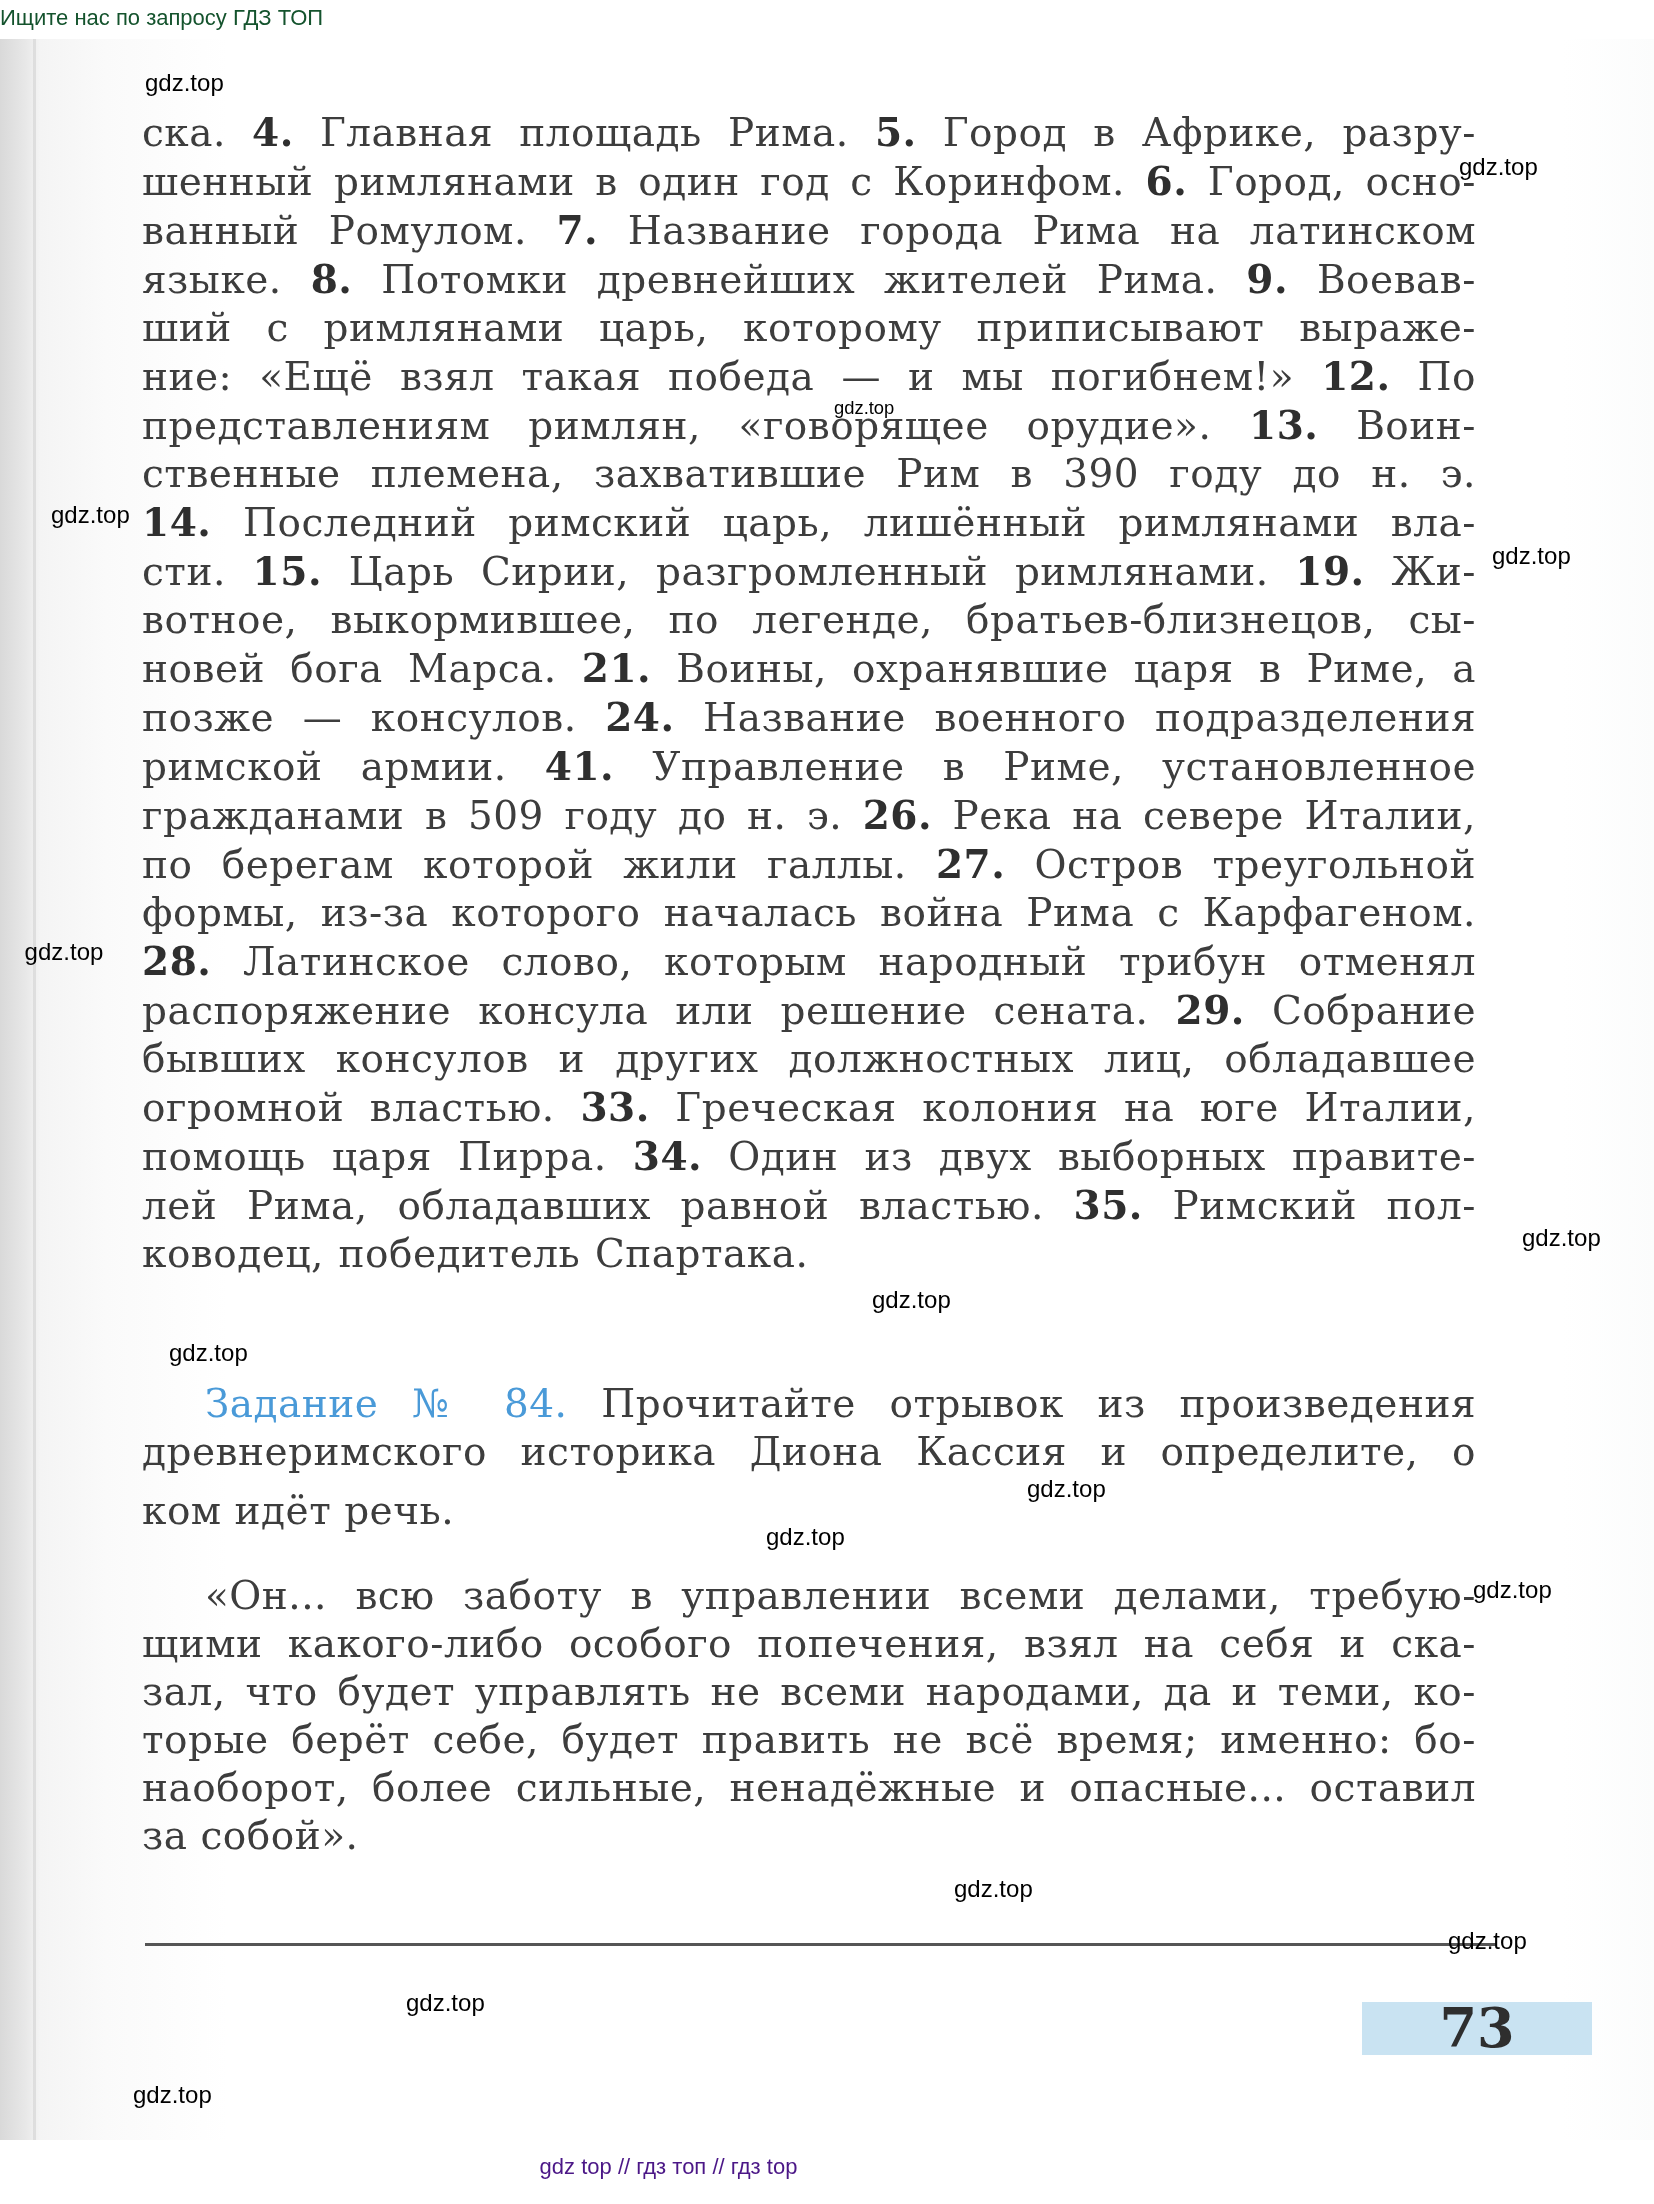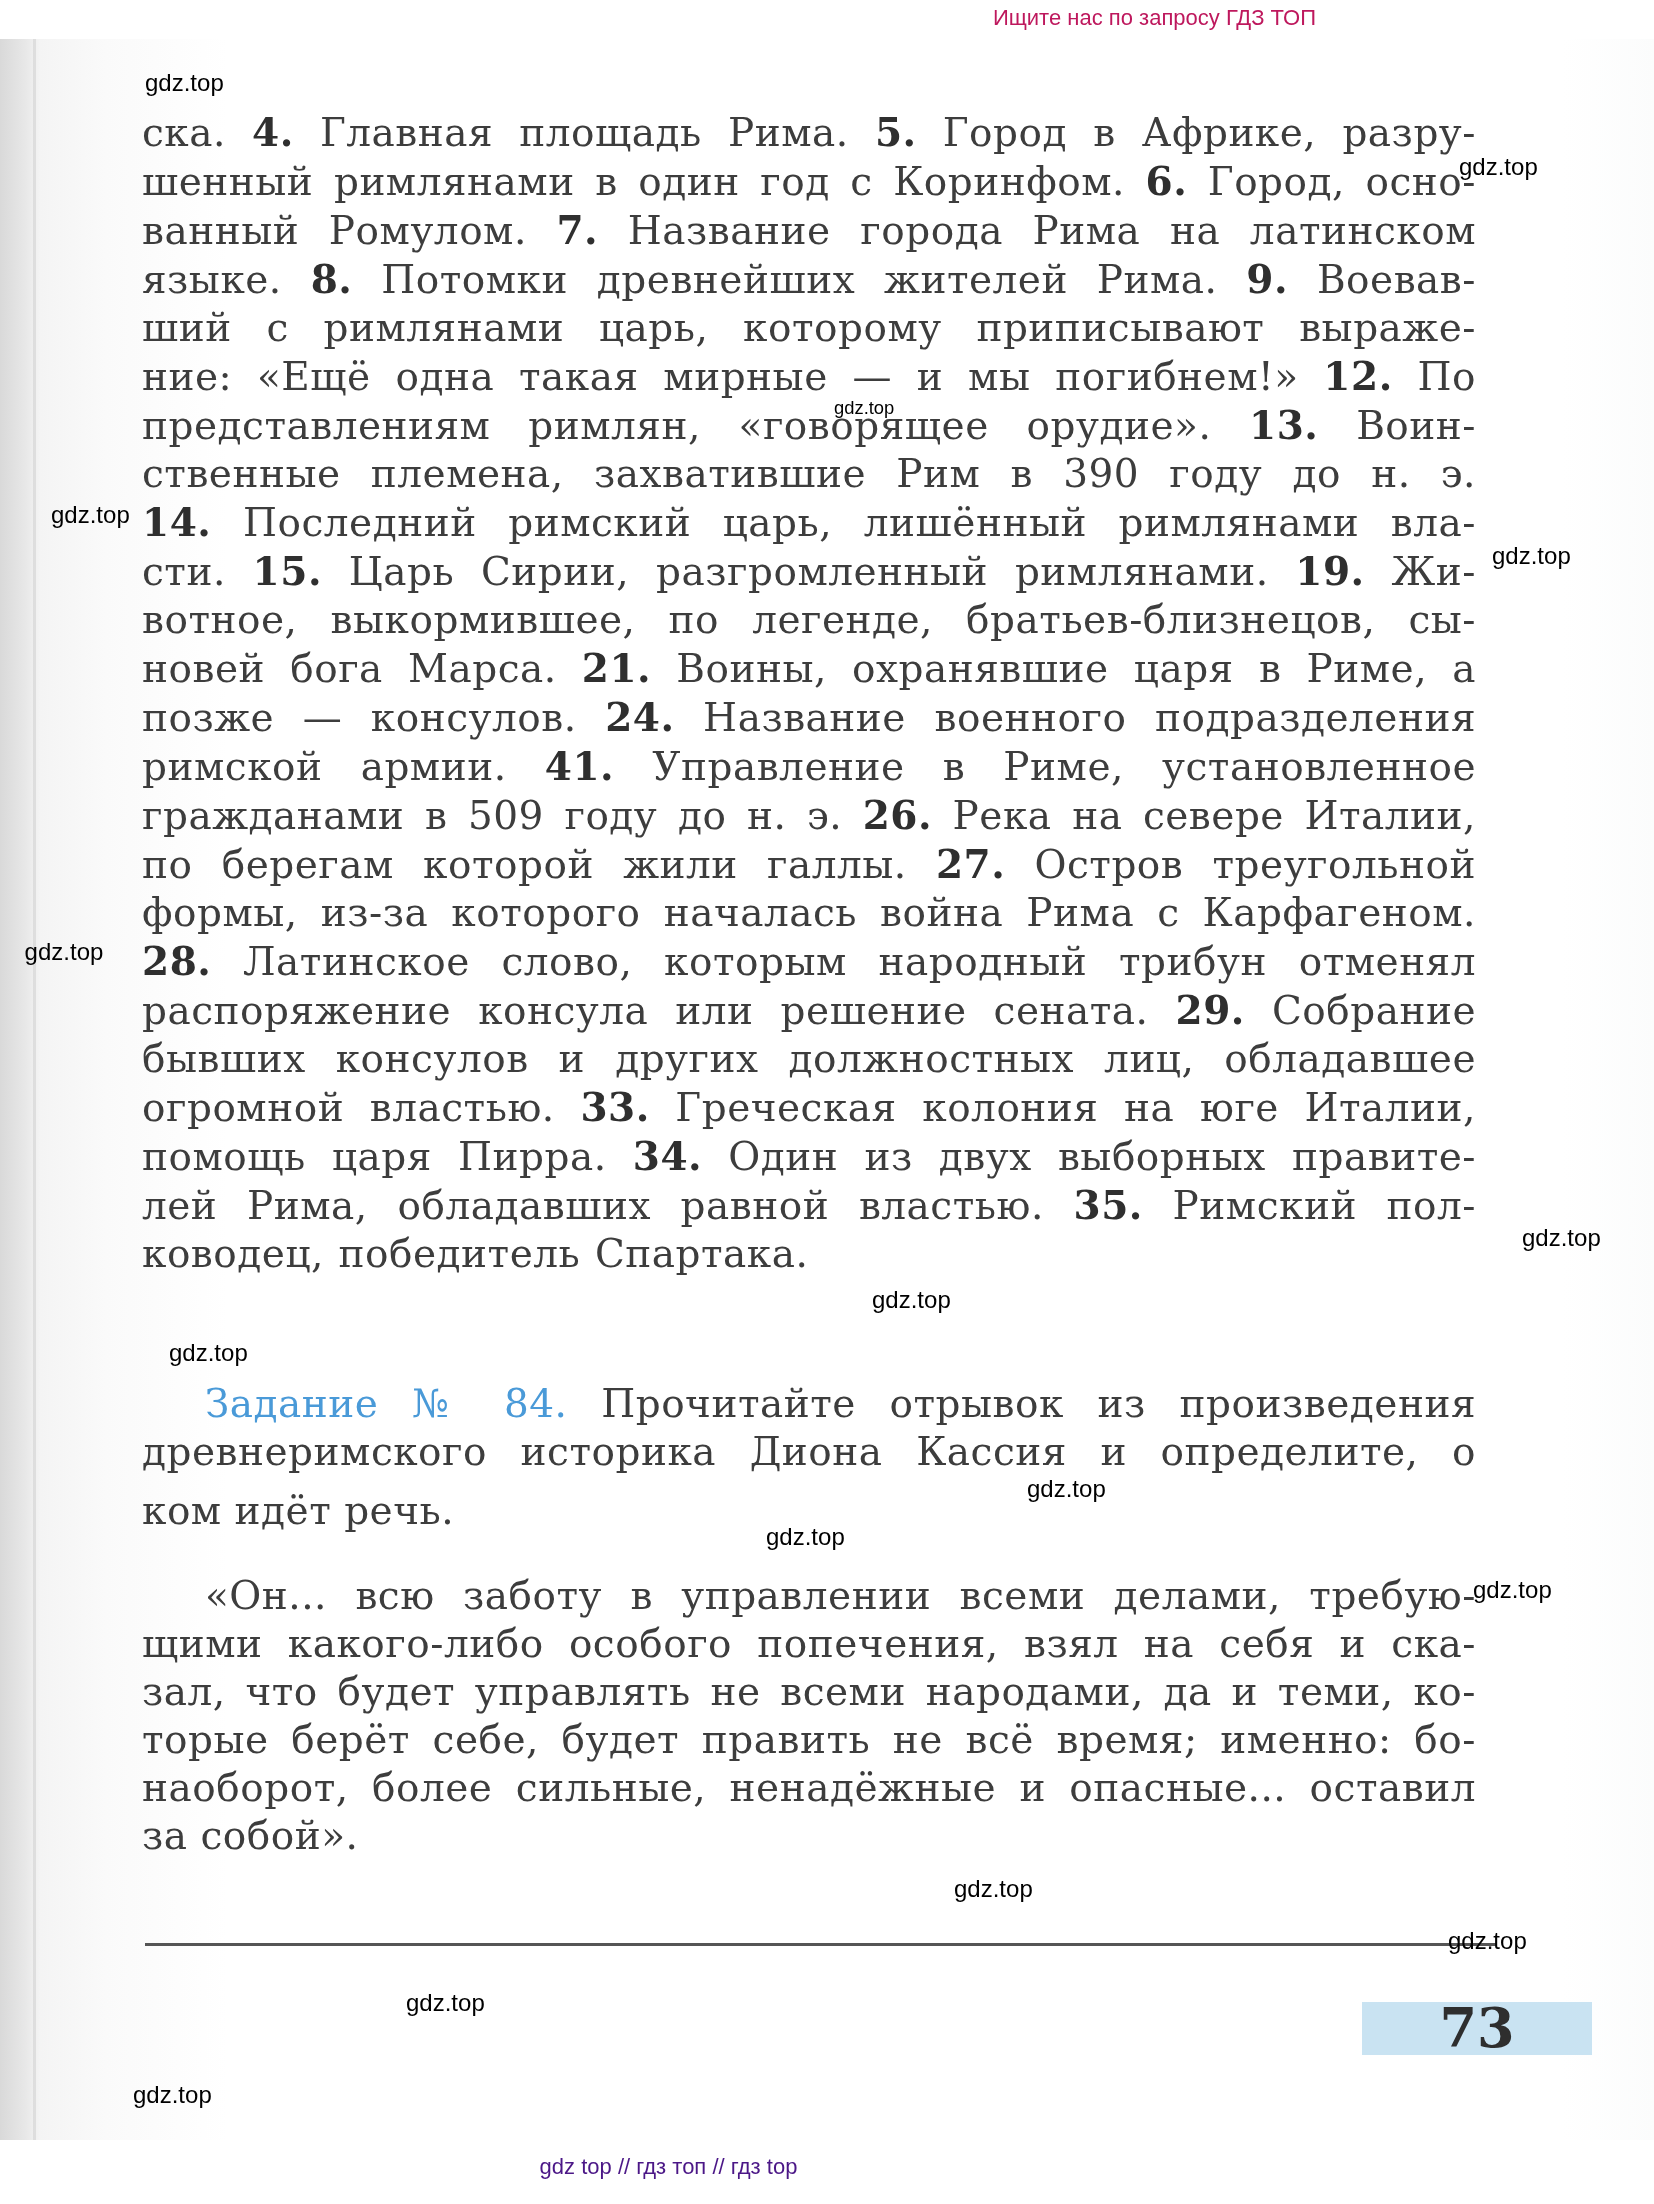--- a/index.html
+++ b/index.html
@@ -3,22 +3,22 @@
 <meta charset="utf-8">
 <style>
   html, body { margin: 0; padding: 0; }
   body {
     width: 1655px; height: 2204px; position: relative; overflow: hidden;
     background: #ffffff;
     font-family: "DejaVu Serif", "Liberation Serif", serif;
   }
   .top-banner {
     position: absolute; left: 0; top: 0; width: 1316px; height: 37px;
-    text-align: right; font-family: "Liberation Sans", sans-serif;
-    font-size: 22px; line-height: 35px; color: #be185d;
+    text-align: left; font-family: "Liberation Sans", sans-serif;
+    font-size: 22px; line-height: 35px; color: #14532d;
   }
   .page {
     position: absolute; left: 0; top: 39px; width: 1655px; height: 2101px;
     background: linear-gradient(to right, #d9d9d9 0px, #e8e8e8 26px, #f4f4f4 40px, #fafafa 105px, #ffffff 228px, #ffffff 1563px, #fbfcfc 1655px);
   }
   .page-spine {
     position: absolute; left: 33px; top: 0; width: 2.6px; height: 100%;
     background: #d2d2d2; opacity: 0.6;
   }
   .body-text {
@@ -71,21 +71,21 @@
 <div class="page">
   <div class="page-spine"></div>
 </div>
 
 <div class="body-text" id="body-text">
     <span class="line"><span>ска. </span><span class="num">4.</span><span> Главная площадь Рима. </span><span class="num">5.</span><span> Город в Африке, разру-</span></span>
     <span class="line"><span>шенный римлянами в один год с Коринфом. </span><span class="num">6.</span><span> Город, осно-</span></span>
     <span class="line"><span>ванный Ромулом. </span><span class="num">7.</span><span> Название города Рима на латинском</span></span>
     <span class="line"><span>языке. </span><span class="num">8.</span><span> Потомки древнейших жителей Рима. </span><span class="num">9.</span><span> Воевав-</span></span>
     <span class="line"><span>ший с римлянами царь, которому приписывают выраже-</span></span>
-    <span class="line"><span>ние: «Ещё одна такая мирные — и мы погибнем!» </span><span class="num">12.</span><span> По</span></span>
+    <span class="line"><span>ние: «Ещё взял такая победа — и мы погибнем!» </span><span class="num">12.</span><span> По</span></span>
     <span class="line"><span>представлениям римлян, «говорящее орудие». </span><span class="num">13.</span><span> Воин-</span></span>
     <span class="line"><span>ственные племена, захватившие Рим в 390 году до н. э.</span></span>
     <span class="line"><span class="num">14.</span><span> Последний римский царь, лишённый римлянами вла-</span></span>
     <span class="line"><span>сти. </span><span class="num">15.</span><span> Царь Сирии, разгромленный римлянами. </span><span class="num">19.</span><span> Жи-</span></span>
     <span class="line"><span>вотное, выкормившее, по легенде, братьев-близнецов, сы-</span></span>
     <span class="line"><span>новей бога Марса. </span><span class="num">21.</span><span> Воины, охранявшие царя в Риме, а</span></span>
     <span class="line"><span>позже — консулов. </span><span class="num">24.</span><span> Название военного подразделения</span></span>
     <span class="line"><span>римской армии. </span><span class="num">41.</span><span> Управление в Риме, установленное</span></span>
     <span class="line"><span>гражданами в 509 году до н. э. </span><span class="num">26.</span><span> Река на севере Италии,</span></span>
     <span class="line"><span>по берегам которой жили галлы. </span><span class="num">27.</span><span> Остров треугольной</span></span>

